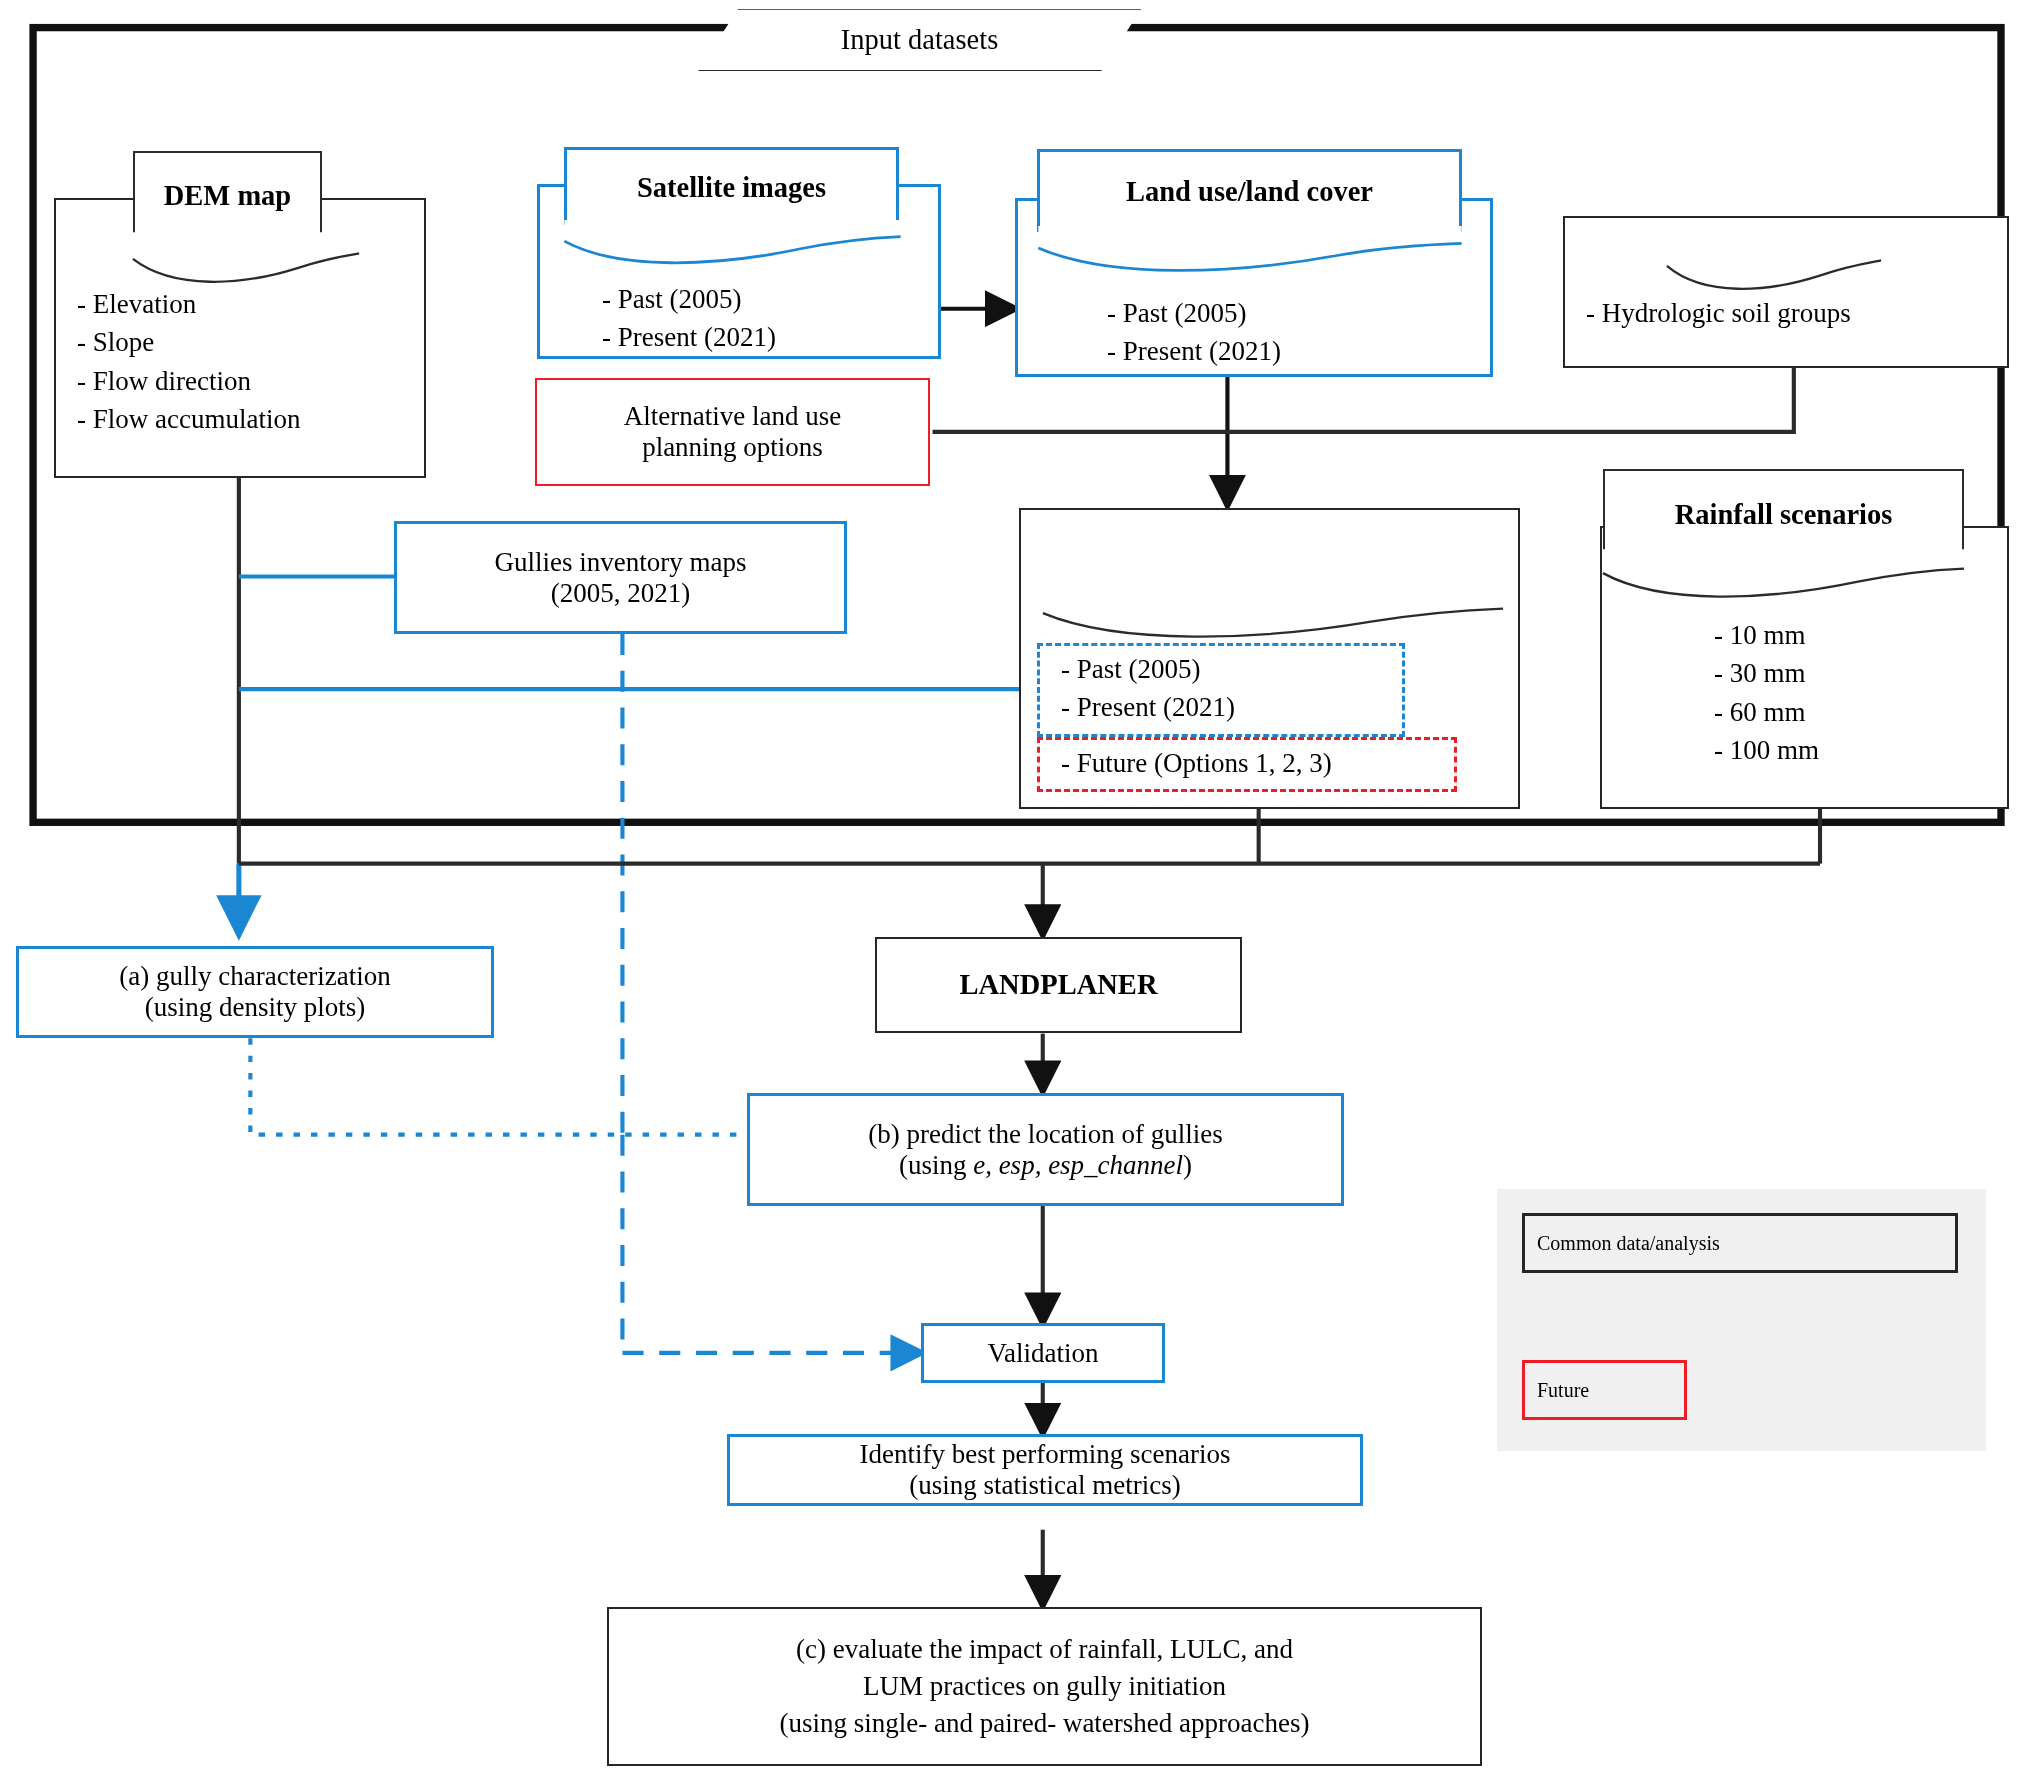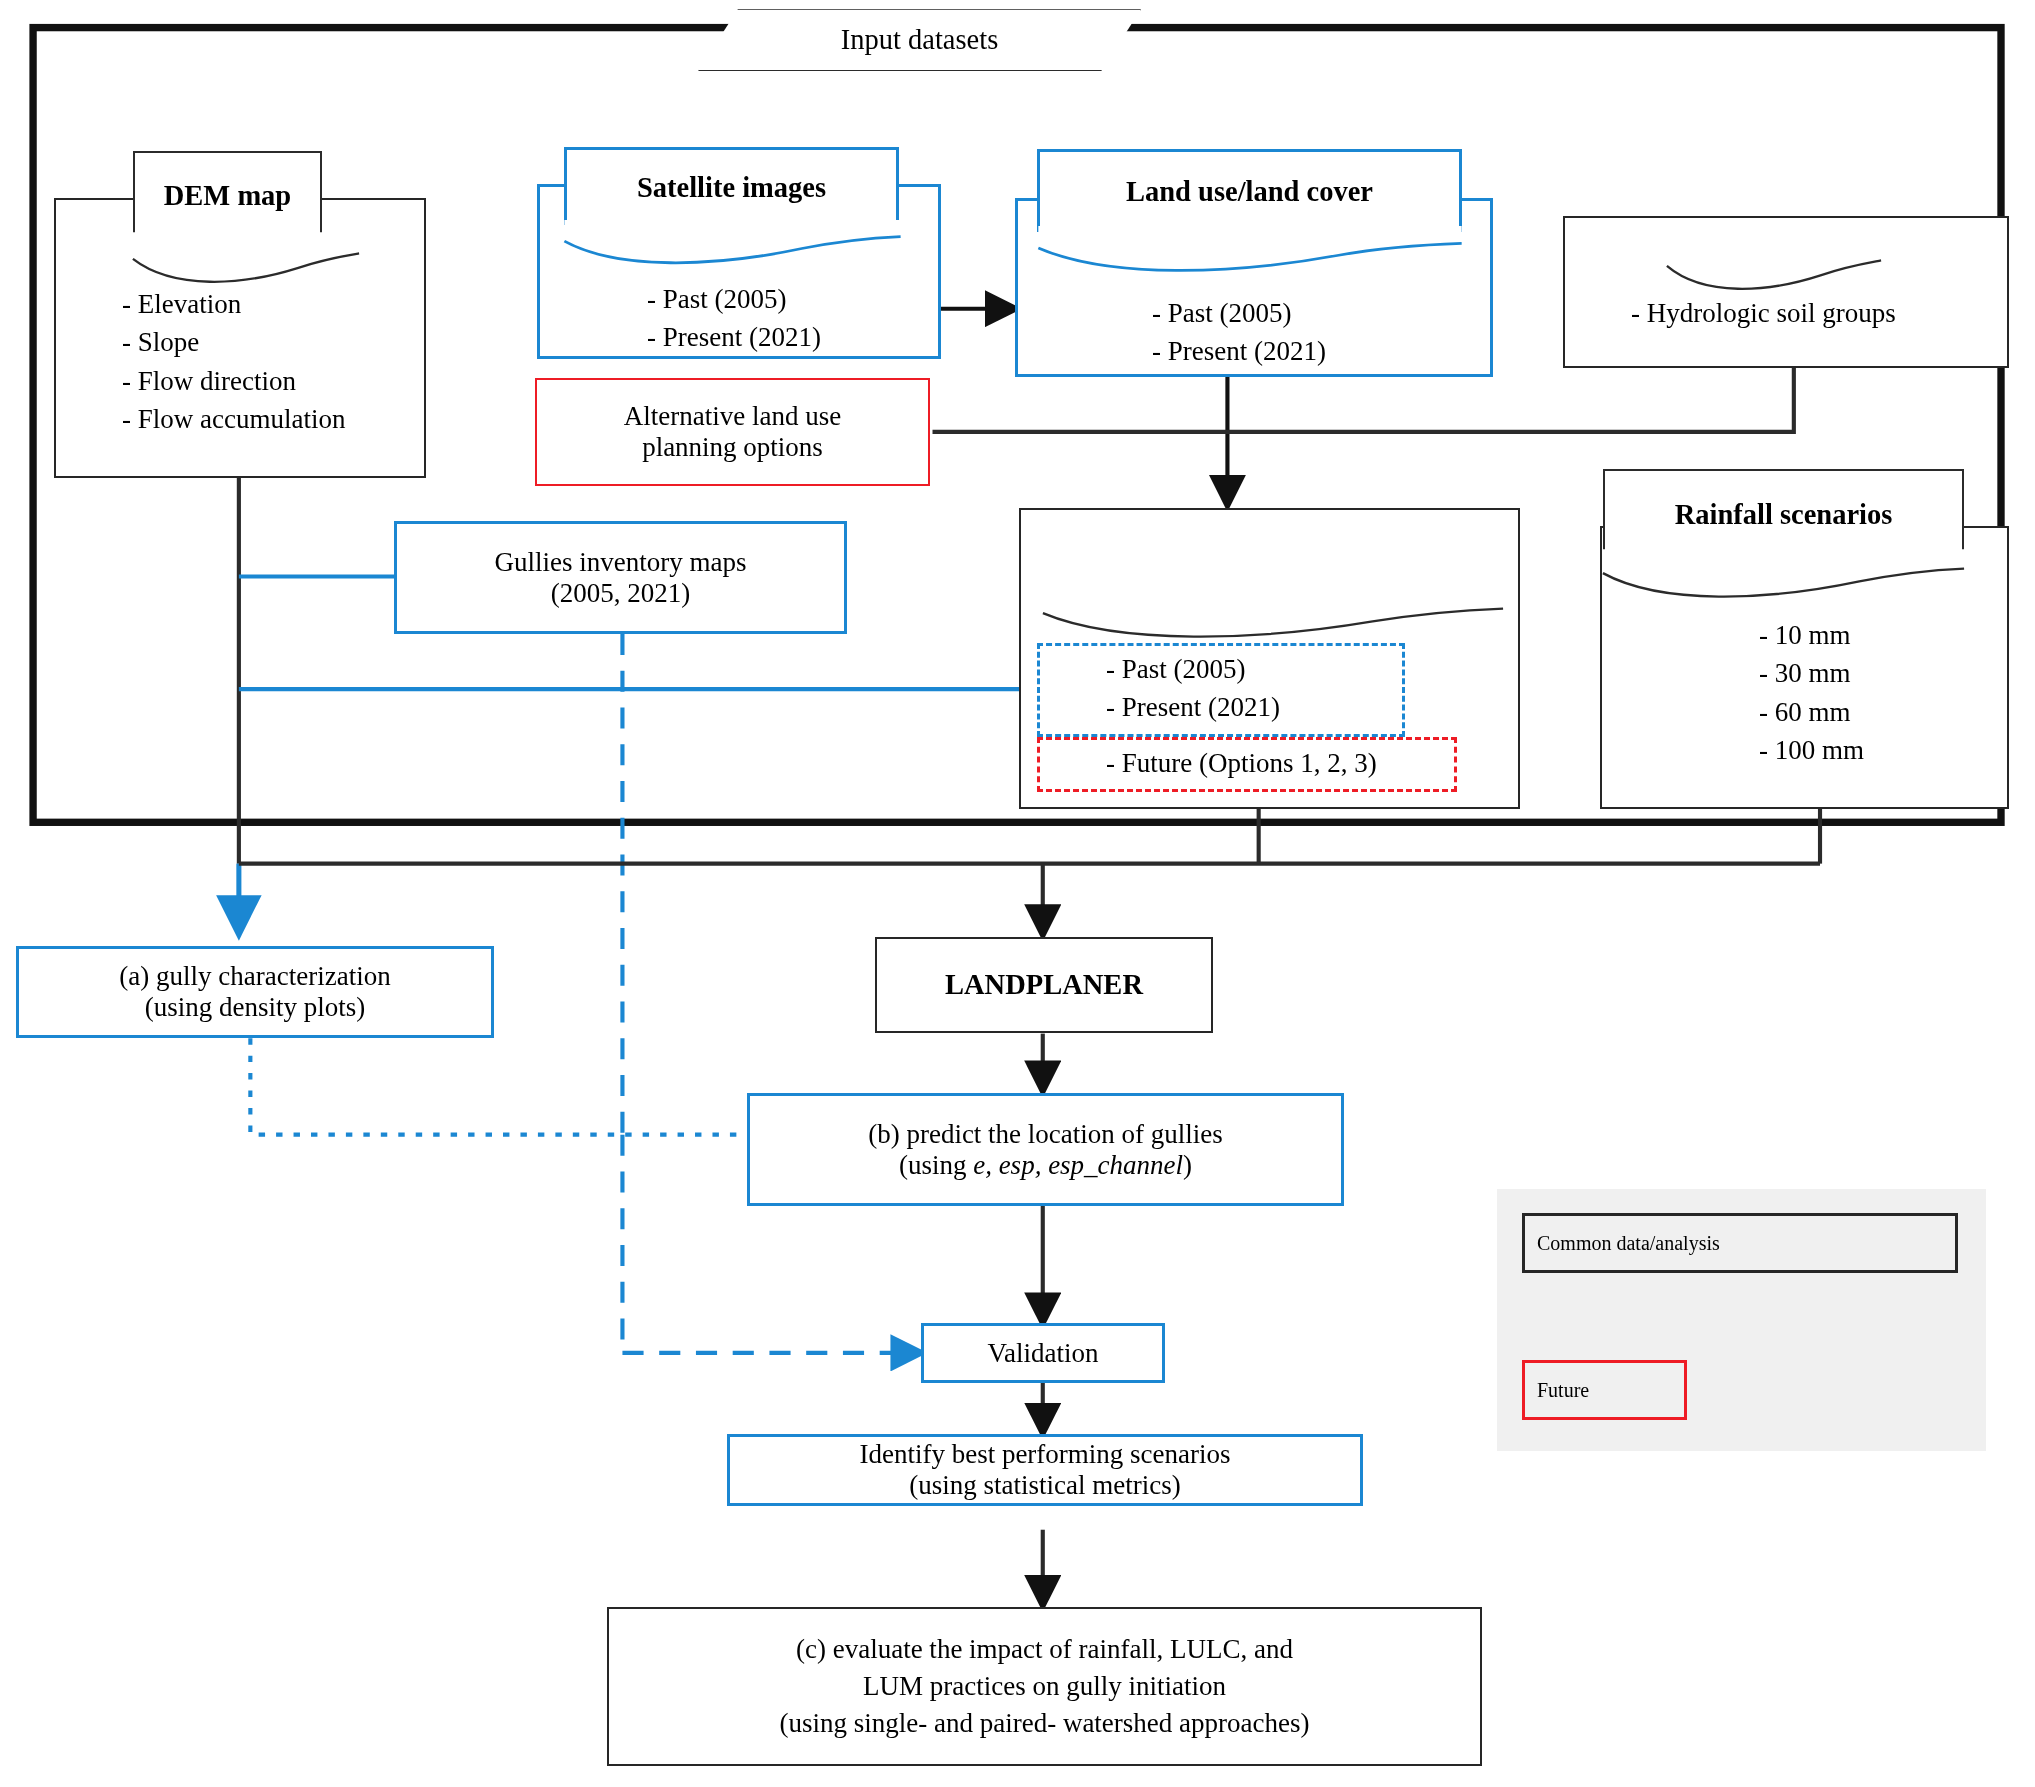--- a/index.html
+++ b/index.html
@@ -9,21 +9,21 @@
 
   .node{position:absolute;box-sizing:border-box;background:#fff;display:flex;flex-direction:column;
         align-items:center;justify-content:center;text-align:center;}
   .blk{border:2.3px solid #262626;}
   .blue{border:3.2px solid #1b87d2;}
   .red{border:2.8px solid #ee1c25;}
 
   .ttl{position:absolute;box-sizing:border-box;background:#fff;display:flex;align-items:center;
        justify-content:center;text-align:center;font-weight:bold;z-index:6;}
 
-  .lst{position:absolute;text-align:left;white-space:pre-line;line-height:1.42;margin-left:45px;}
+  .lst{position:absolute;text-align:left;white-space:pre-line;line-height:1.42;}
 
   .para{position:absolute;z-index:7;display:flex;align-items:center;justify-content:center;
         background:#fff;border:1.8px solid #2b2b2b;
         clip-path:polygon(9% 0,100% 0,91% 100%,0 100%);
         -webkit-clip-path:polygon(9% 0,100% 0,91% 100%,0 100%);}
 
   .legend{position:absolute;background:#f0f0f0;}
   .lgitem{position:absolute;box-sizing:border-box;background:#f0f0f0;display:flex;align-items:center;
           padding-left:12px;}
 
@@ -171,21 +171,21 @@
   <div class="lst t-lg" style="left:1714px;top:616px;width:294px;">- 10 mm
 - 30 mm
 - 60 mm
 - 100 mm</div>
 
   <div class="node blue" style="left:16px;top:946px;width:478px;height:92px;">
     <span class="t-lg" style="white-space:pre-line;">(a) gully characterization
 (using density plots)</span>
   </div>
 
-  <div class="node blk" style="left:875px;top:937px;width:338px;height:96px;">
+  <div class="node blk" style="left:875px;top:937px;width:367px;height:96px;">
     <span class="t-xl" style="font-weight:bold;">LANDPLANER</span>
   </div>
 
   <div class="node blue" style="left:747px;top:1093px;width:597px;height:113px;">
     <span class="t-lg">(b) predict the location of gullies</span>
     <span class="t-lg"><span>(using </span><span class="ital">e, esp, esp_channel</span><span>)</span></span>
   </div>
 
   <div class="node blue" style="left:921px;top:1323px;width:244px;height:60px;">
     <span class="t-lg">Validation</span>

